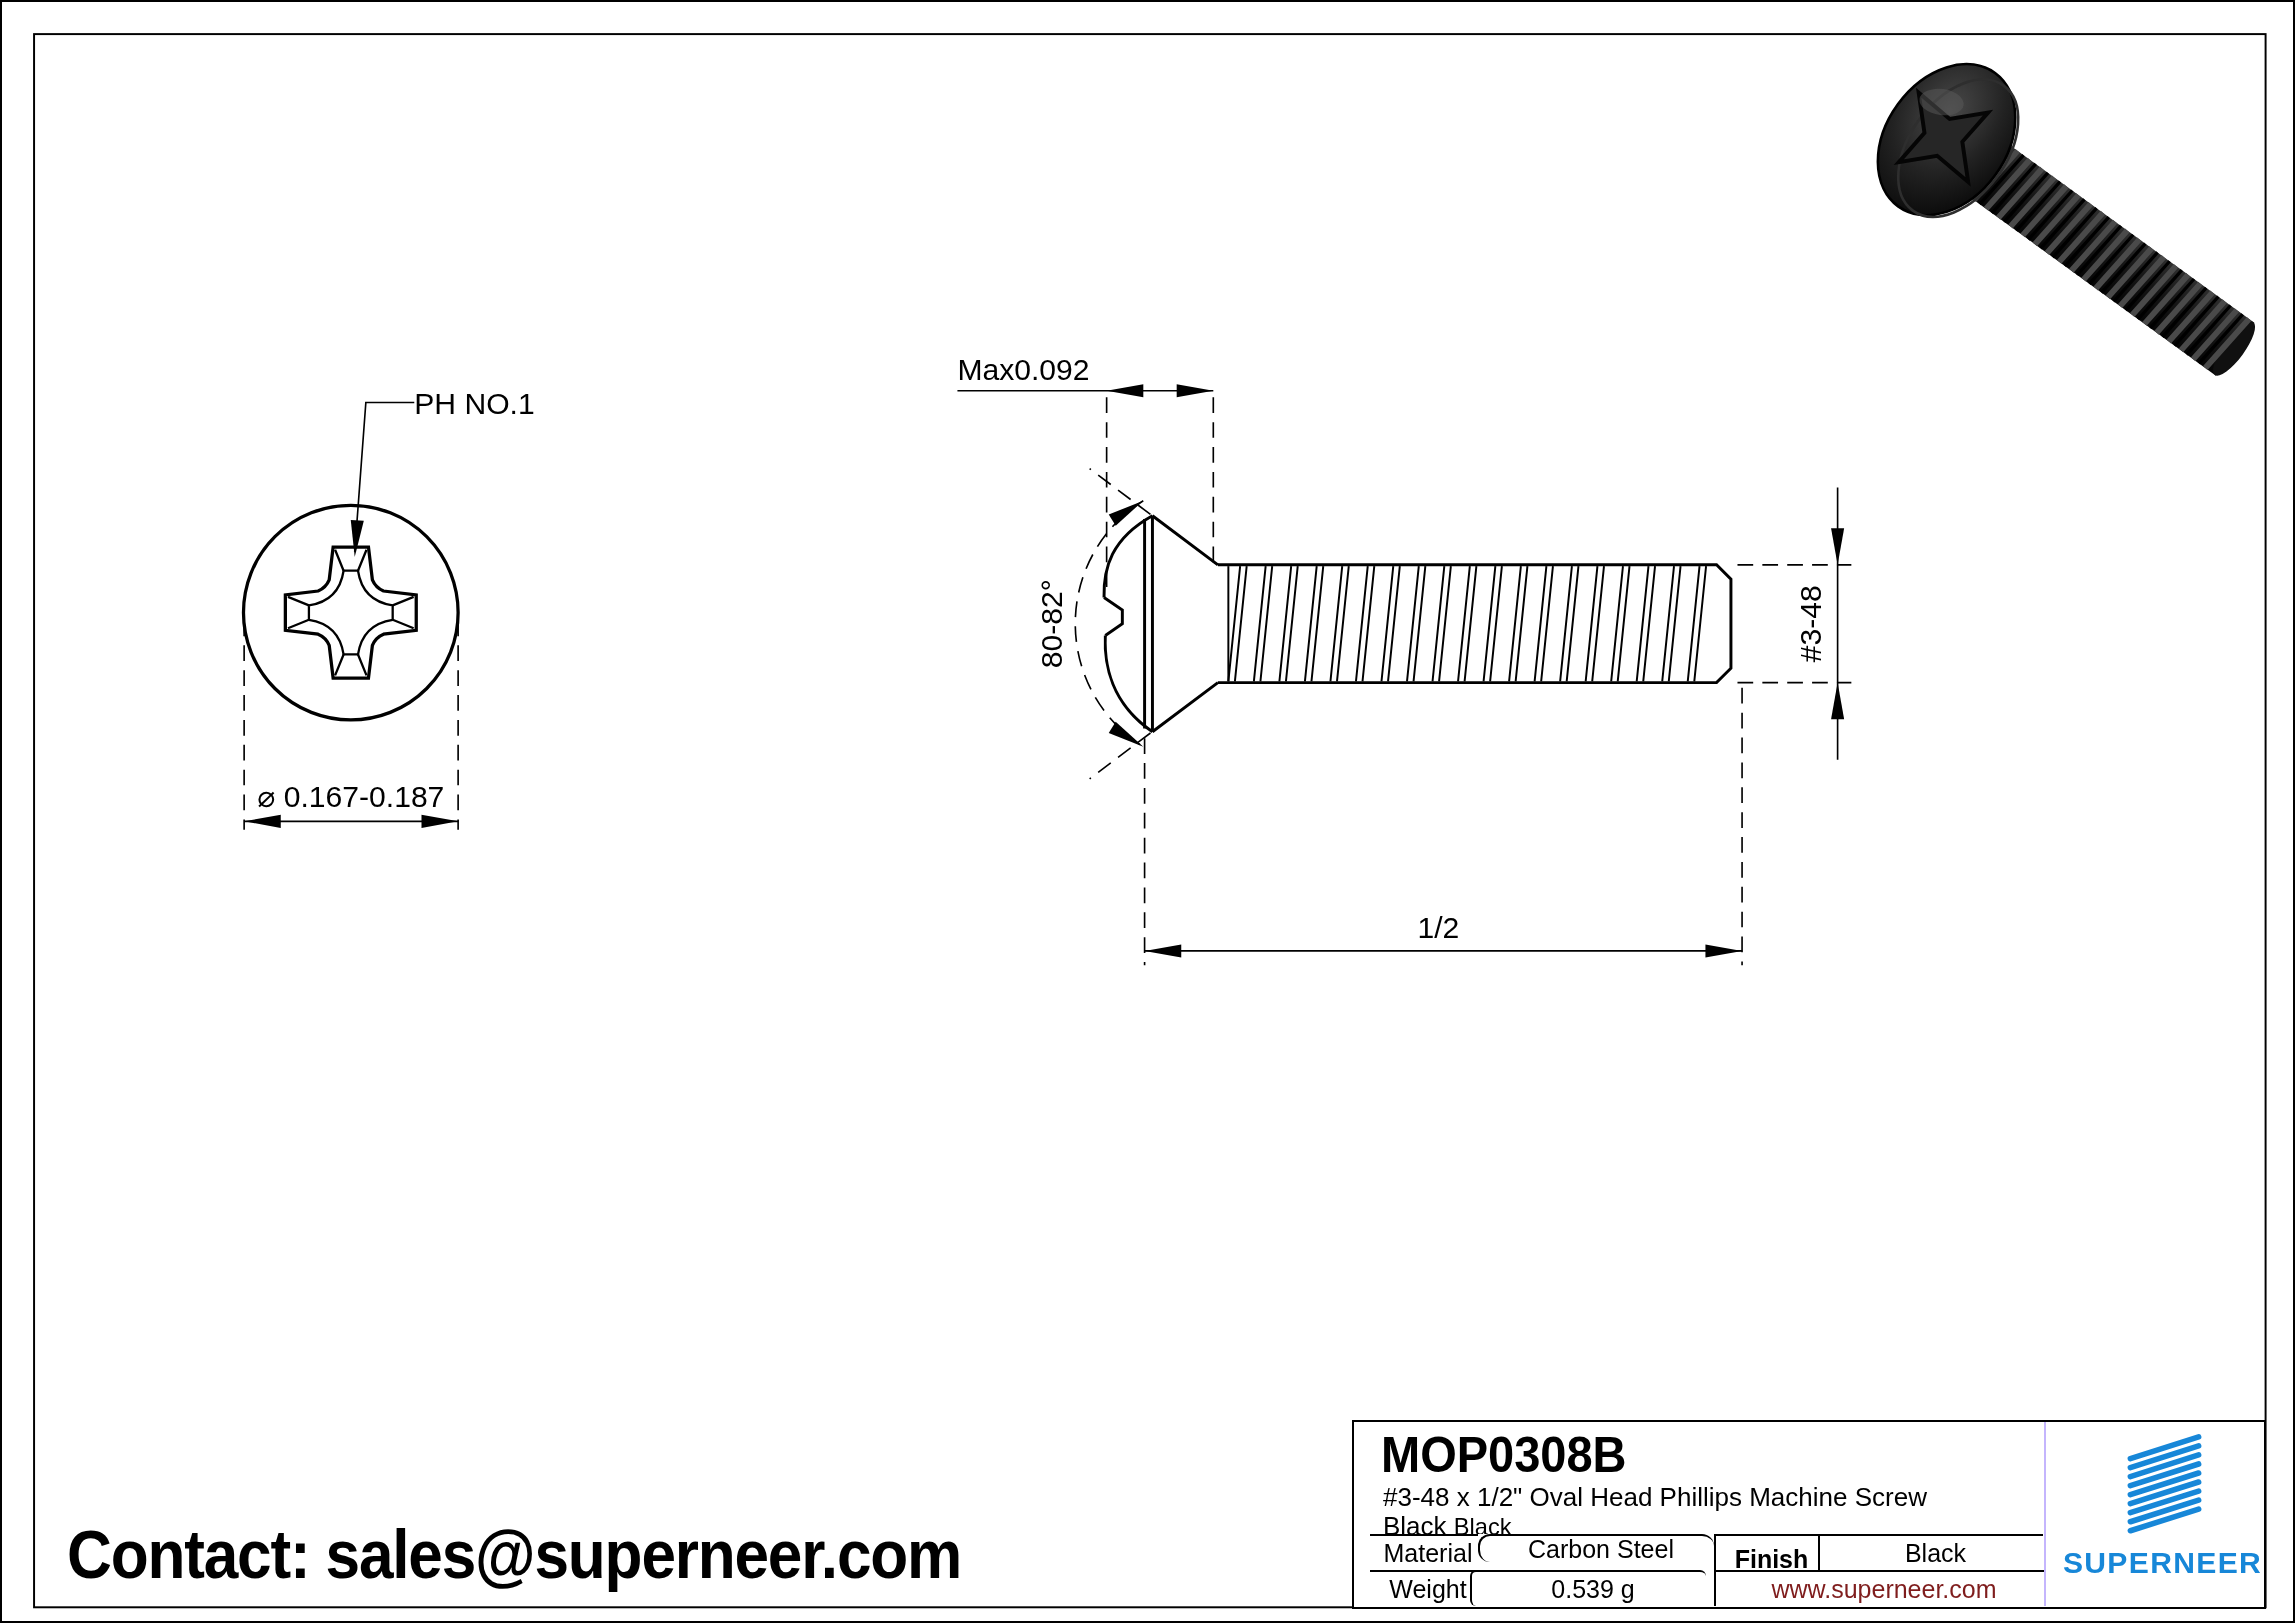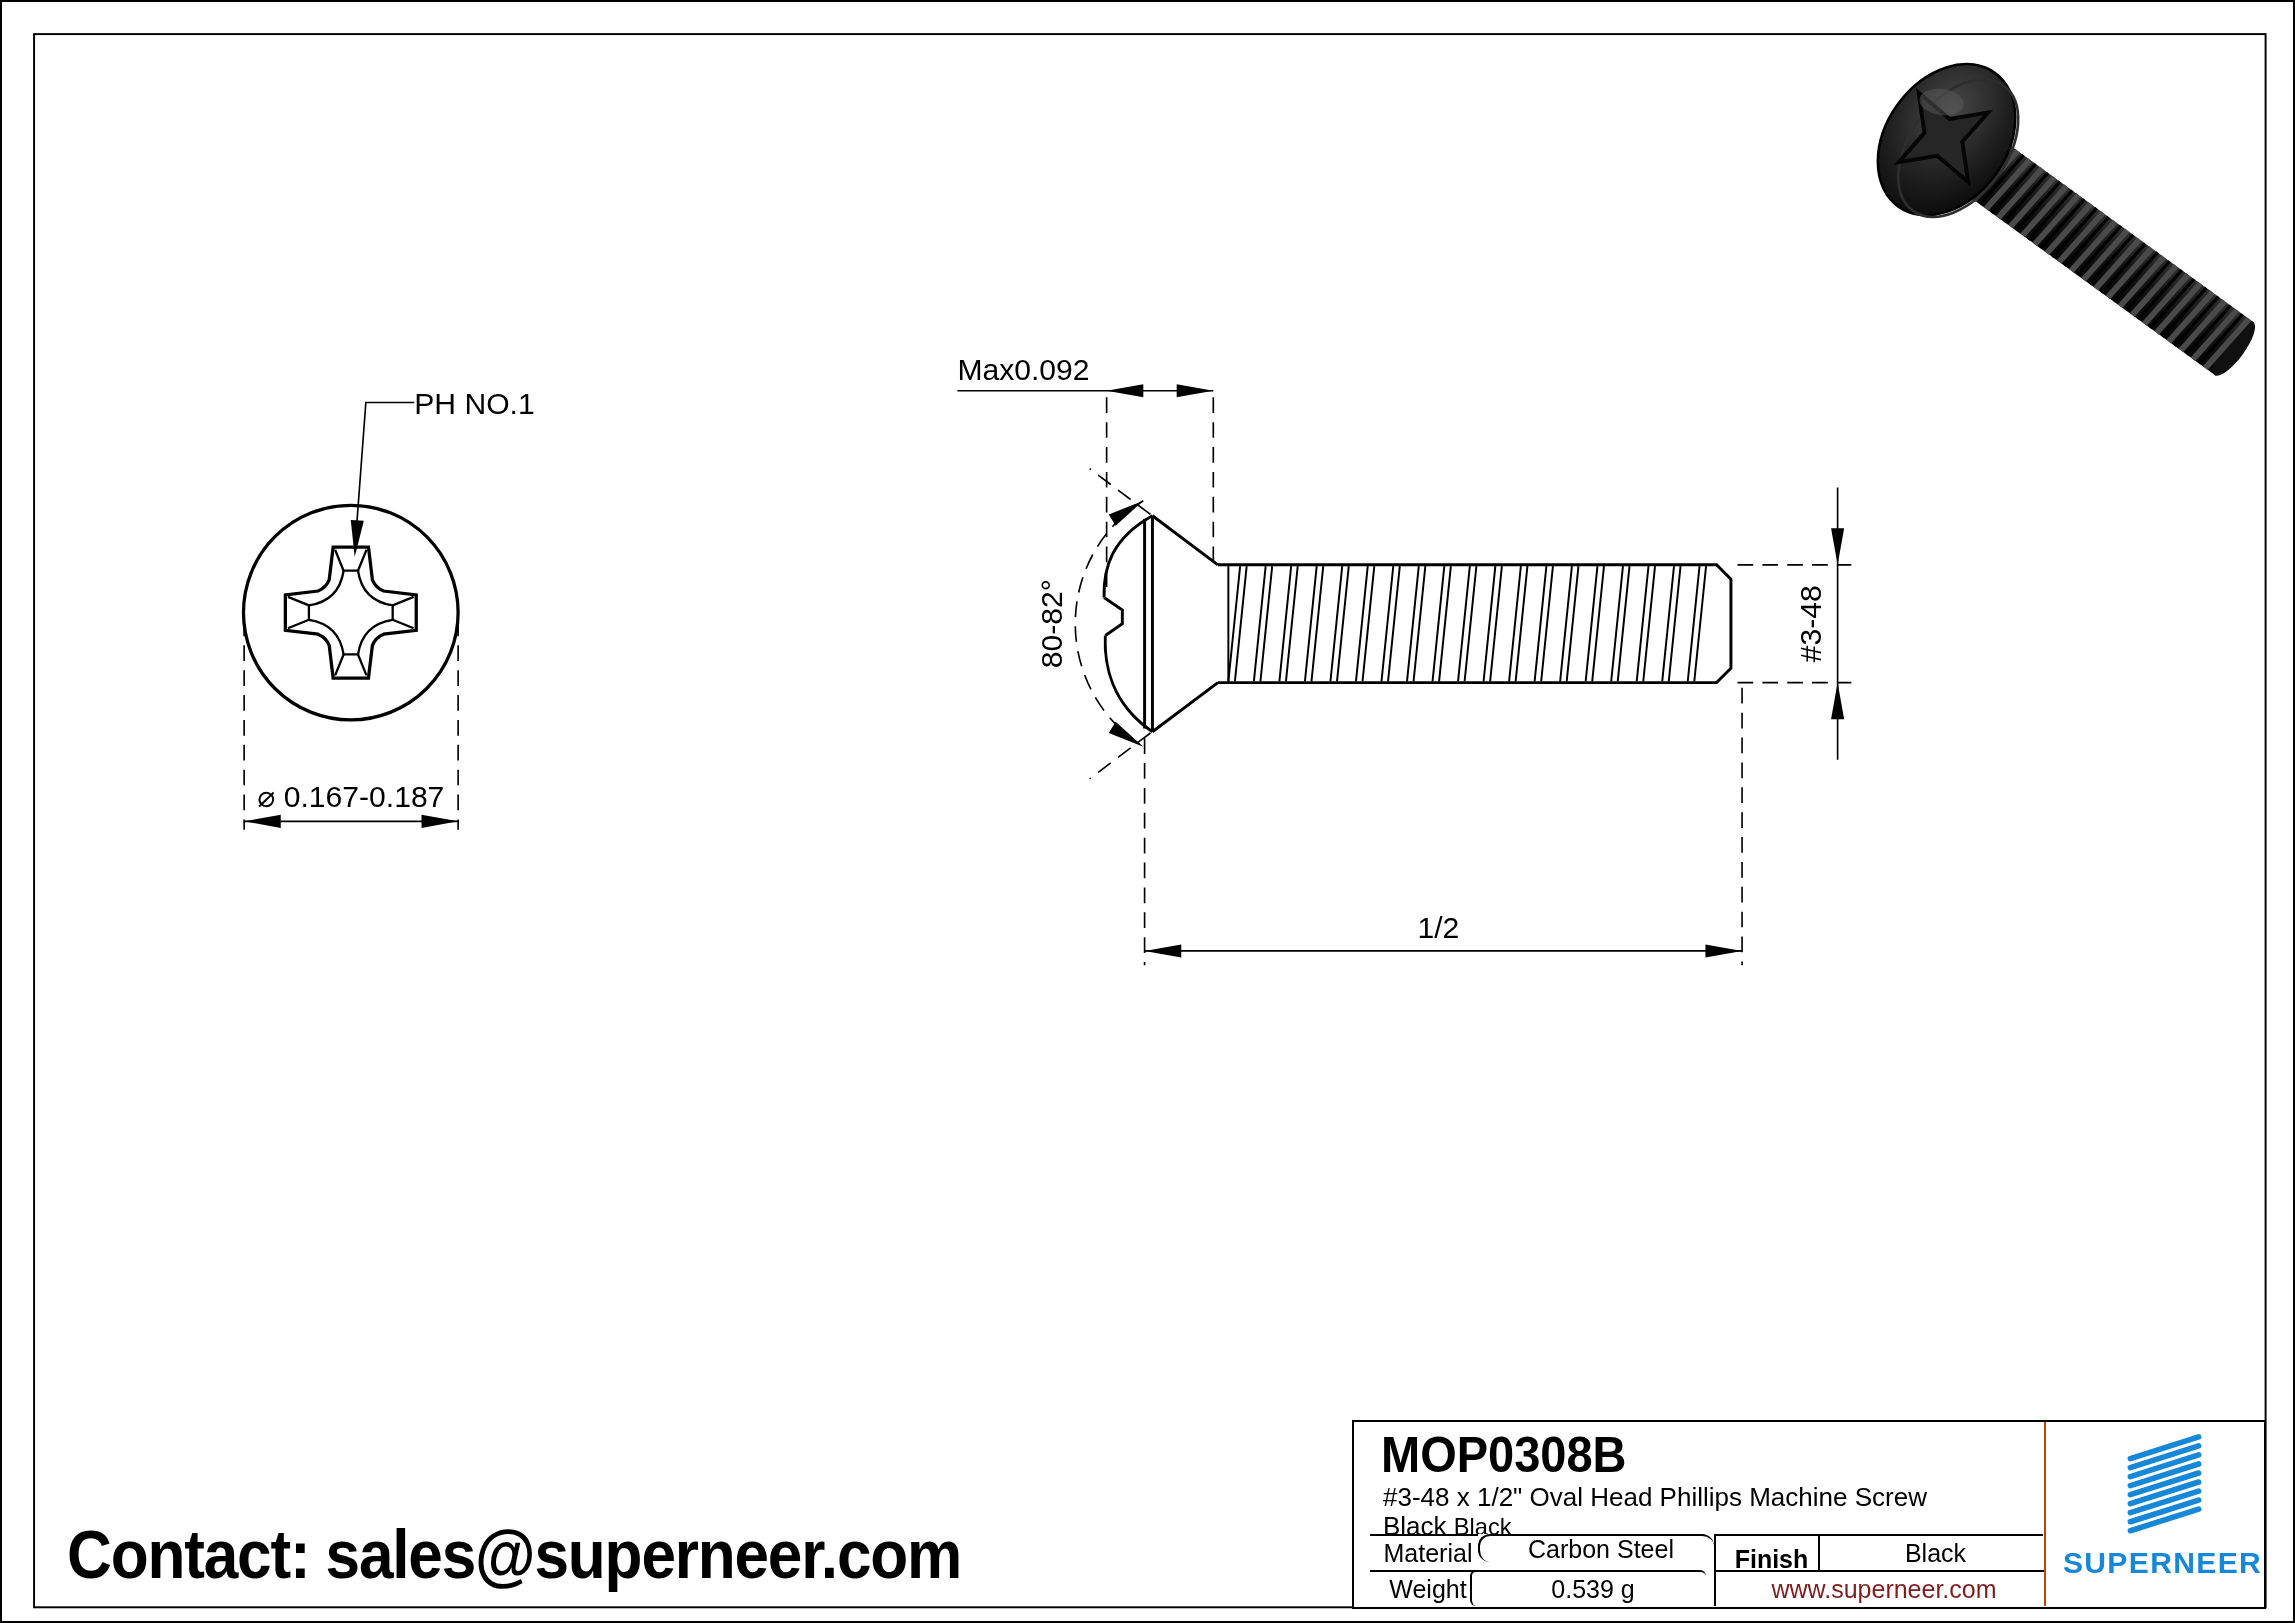--- a/index.html
+++ b/index.html
@@ -24,21 +24,21 @@
   .tb-desc{left:0;top:0;width:674px;height:112px;}
   .tb-part{position:absolute;left:10.5px;top:3.9px;font-size:50px;font-weight:bold;
     transform:scaleX(.94);transform-origin:left top;letter-spacing:0px;white-space:nowrap;}
   .tb-descline{position:absolute;left:13px;top:60px;font-size:26px;white-space:nowrap;}
   .tb-steelline{position:absolute;left:13px;top:89px;font-size:26px;white-space:nowrap;}
   .tb-steelline .color-word{font-size:23.6px;}
   .row-cell{border-top:2px solid #000;border-left:2px solid #000;
     display:flex;align-items:center;justify-content:center;font-size:25px;white-space:nowrap;padding-left:8px;}
   .no-left{border-left:none;}
   .website{color:#7f1d1d;}
-  .tb-logo{left:674px;top:0;width:235px;height:184px;border-left:2px solid #c2410c;}
+  .tb-logo{left:674px;top:0;width:235px;height:184px;border-left:2px solid #c4b5fd;}
   .brand{position:absolute;left:0;top:124px;width:100%;text-align:center;
     font-size:29.5px;font-weight:bold;letter-spacing:1.3px;color:#1787d8;
     transform:scaleX(1.02);transform-origin:center top;}
   .logo-svg{position:absolute;left:79px;top:9.2px;}
 </style>
 </head>
 <body>
 
 <div class="page">
 

